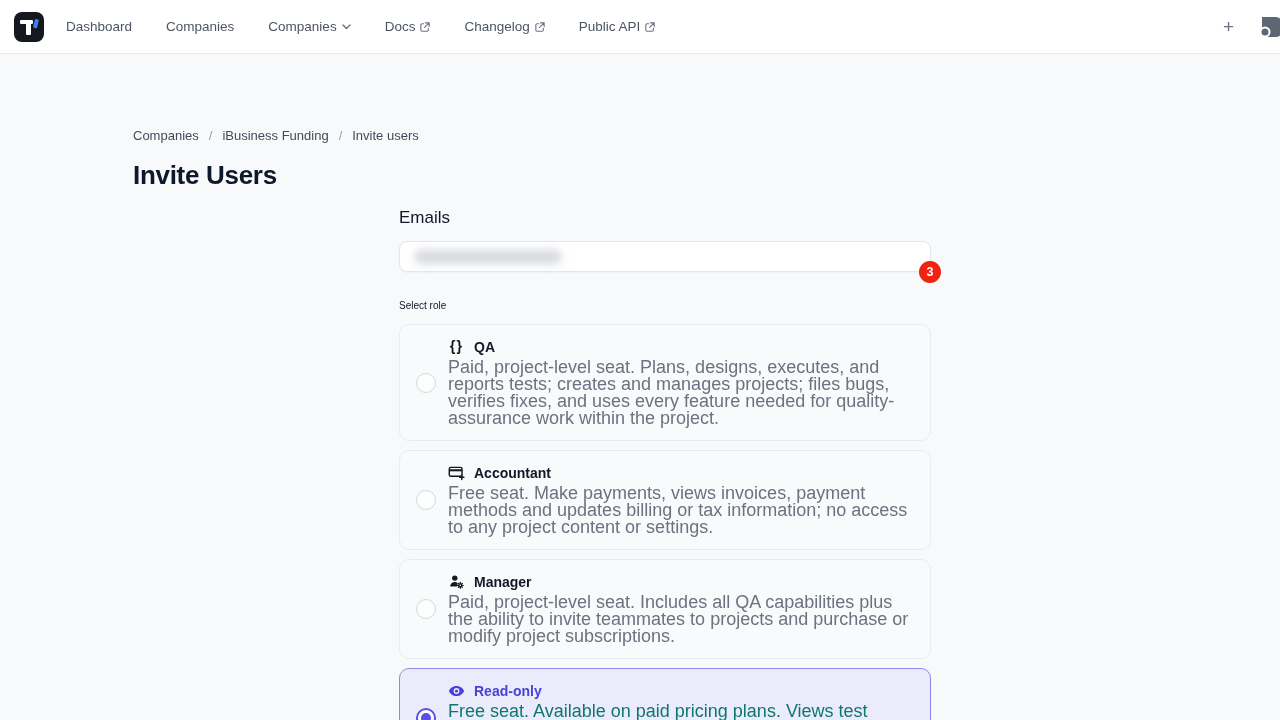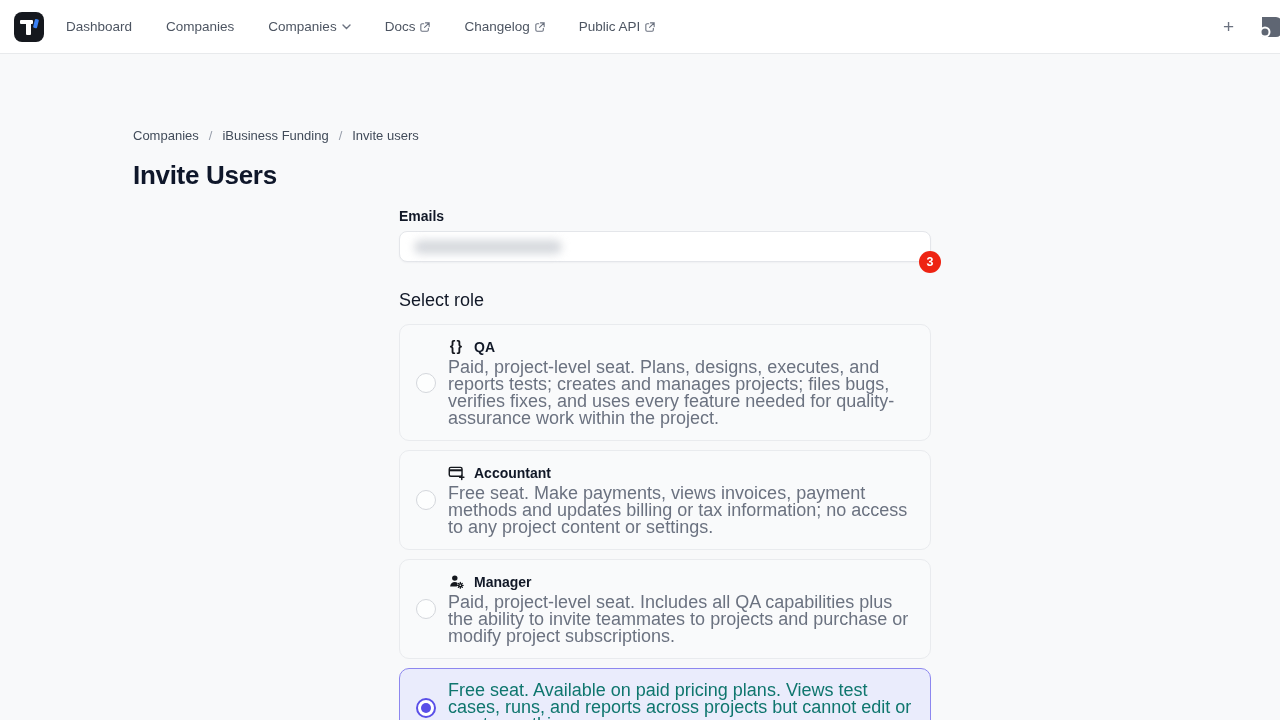--- a/index.html
+++ b/index.html
@@ -39,32 +39,32 @@
     display:flex; align-items:center; gap:10px; font-size:13px; color:#414b59; font-weight:500;
   }
   .crumb { cursor:pointer; }
   .crumb-sep { color:#979eab; font-weight:400; cursor:default; }
   .page-title {
     position:absolute; left:133px; top:106px;
     font-size:26px; font-weight:800; letter-spacing:-0.3px; color:#0f172a;
   }
 
   .form-col { position:absolute; left:399px; top:154px; width:532px; }
-  .field-label { font-size:14px; font-weight:700; color:#111827; margin-bottom:7px; }
+  .field-label { font-size:17px; font-weight:400; color:#111827; margin-bottom:13px; }
   .emails-input {
     position:relative; width:532px; height:31px; background:#ffffff;
     border:1px solid #e4e6ea; border-radius:8px;
     box-shadow:0 1px 2px rgba(16,24,40,0.04);
     cursor:text;
   }
   .redacted {
     position:absolute; left:14px; top:8px; width:148px; height:14px;
     background:#c9cdd3; border-radius:7px; filter:blur(4px); opacity:0.75;
   }
-  .select-role-label { margin-top:28px; margin-bottom:13px; font-size:18px; font-weight:500; color:#111827; }
+  .select-role-label { margin-top:28px; margin-bottom:13px; font-size:10px; font-weight:500; color:#111827; }
 
   
   .role-list { display:flex; flex-direction:column; gap:9px; }
   .role-card {
     position:relative; display:flex; align-items:center; gap:12px;
     background:#f9fafb; border:1px solid #e9ebee; border-radius:10px;
     padding:13px 16px; cursor:pointer;
   }
   .role-card.selected { background:#eaecfc; border-color:#8d87ef; }
   .role-card.disabled { background:#f0f1f3; cursor:default; }
@@ -228,20 +228,30 @@
             </span>
             <span class="role-title">Manager</span>
           </div>
           <div class="role-desc">Paid, project-level seat. Includes all QA capabilities plus the ability to invite teammates to projects and purchase or modify project subscriptions.</div>
         </div>
       </div>
 
       <div class="role-card selected">
         <div class="radio"></div>
         <div class="role-body">
+          <div class="role-head">
+            <span class="role-icon">
+              <svg width="18" height="14" viewBox="0 0 20 14">
+                  <path d="M10 1C5.5 1 2.2 4 1 7c1.2 3 4.5 6 9 6s7.8-3 9-6c-1.2-3-4.5-6-9-6z" fill="#4a41d8"></path>
+                  <circle cx="10" cy="7" r="3.4" fill="#eaecfc"></circle>
+                  <circle cx="10" cy="7" r="1.9" fill="#4a41d8"></circle>
+                </svg>
+            </span>
+            <span class="role-title">Read-only</span>
+          </div>
           <div class="role-desc">Free seat. Available on paid pricing plans. Views test cases, runs, and reports across projects but cannot edit or create anything.</div>
         </div>
         <div class="badge badge-4">4</div>
       </div>
 
       <div class="role-card disabled">
 
         <div class="role-body">
           <div class="role-head">
             <span class="role-icon">

